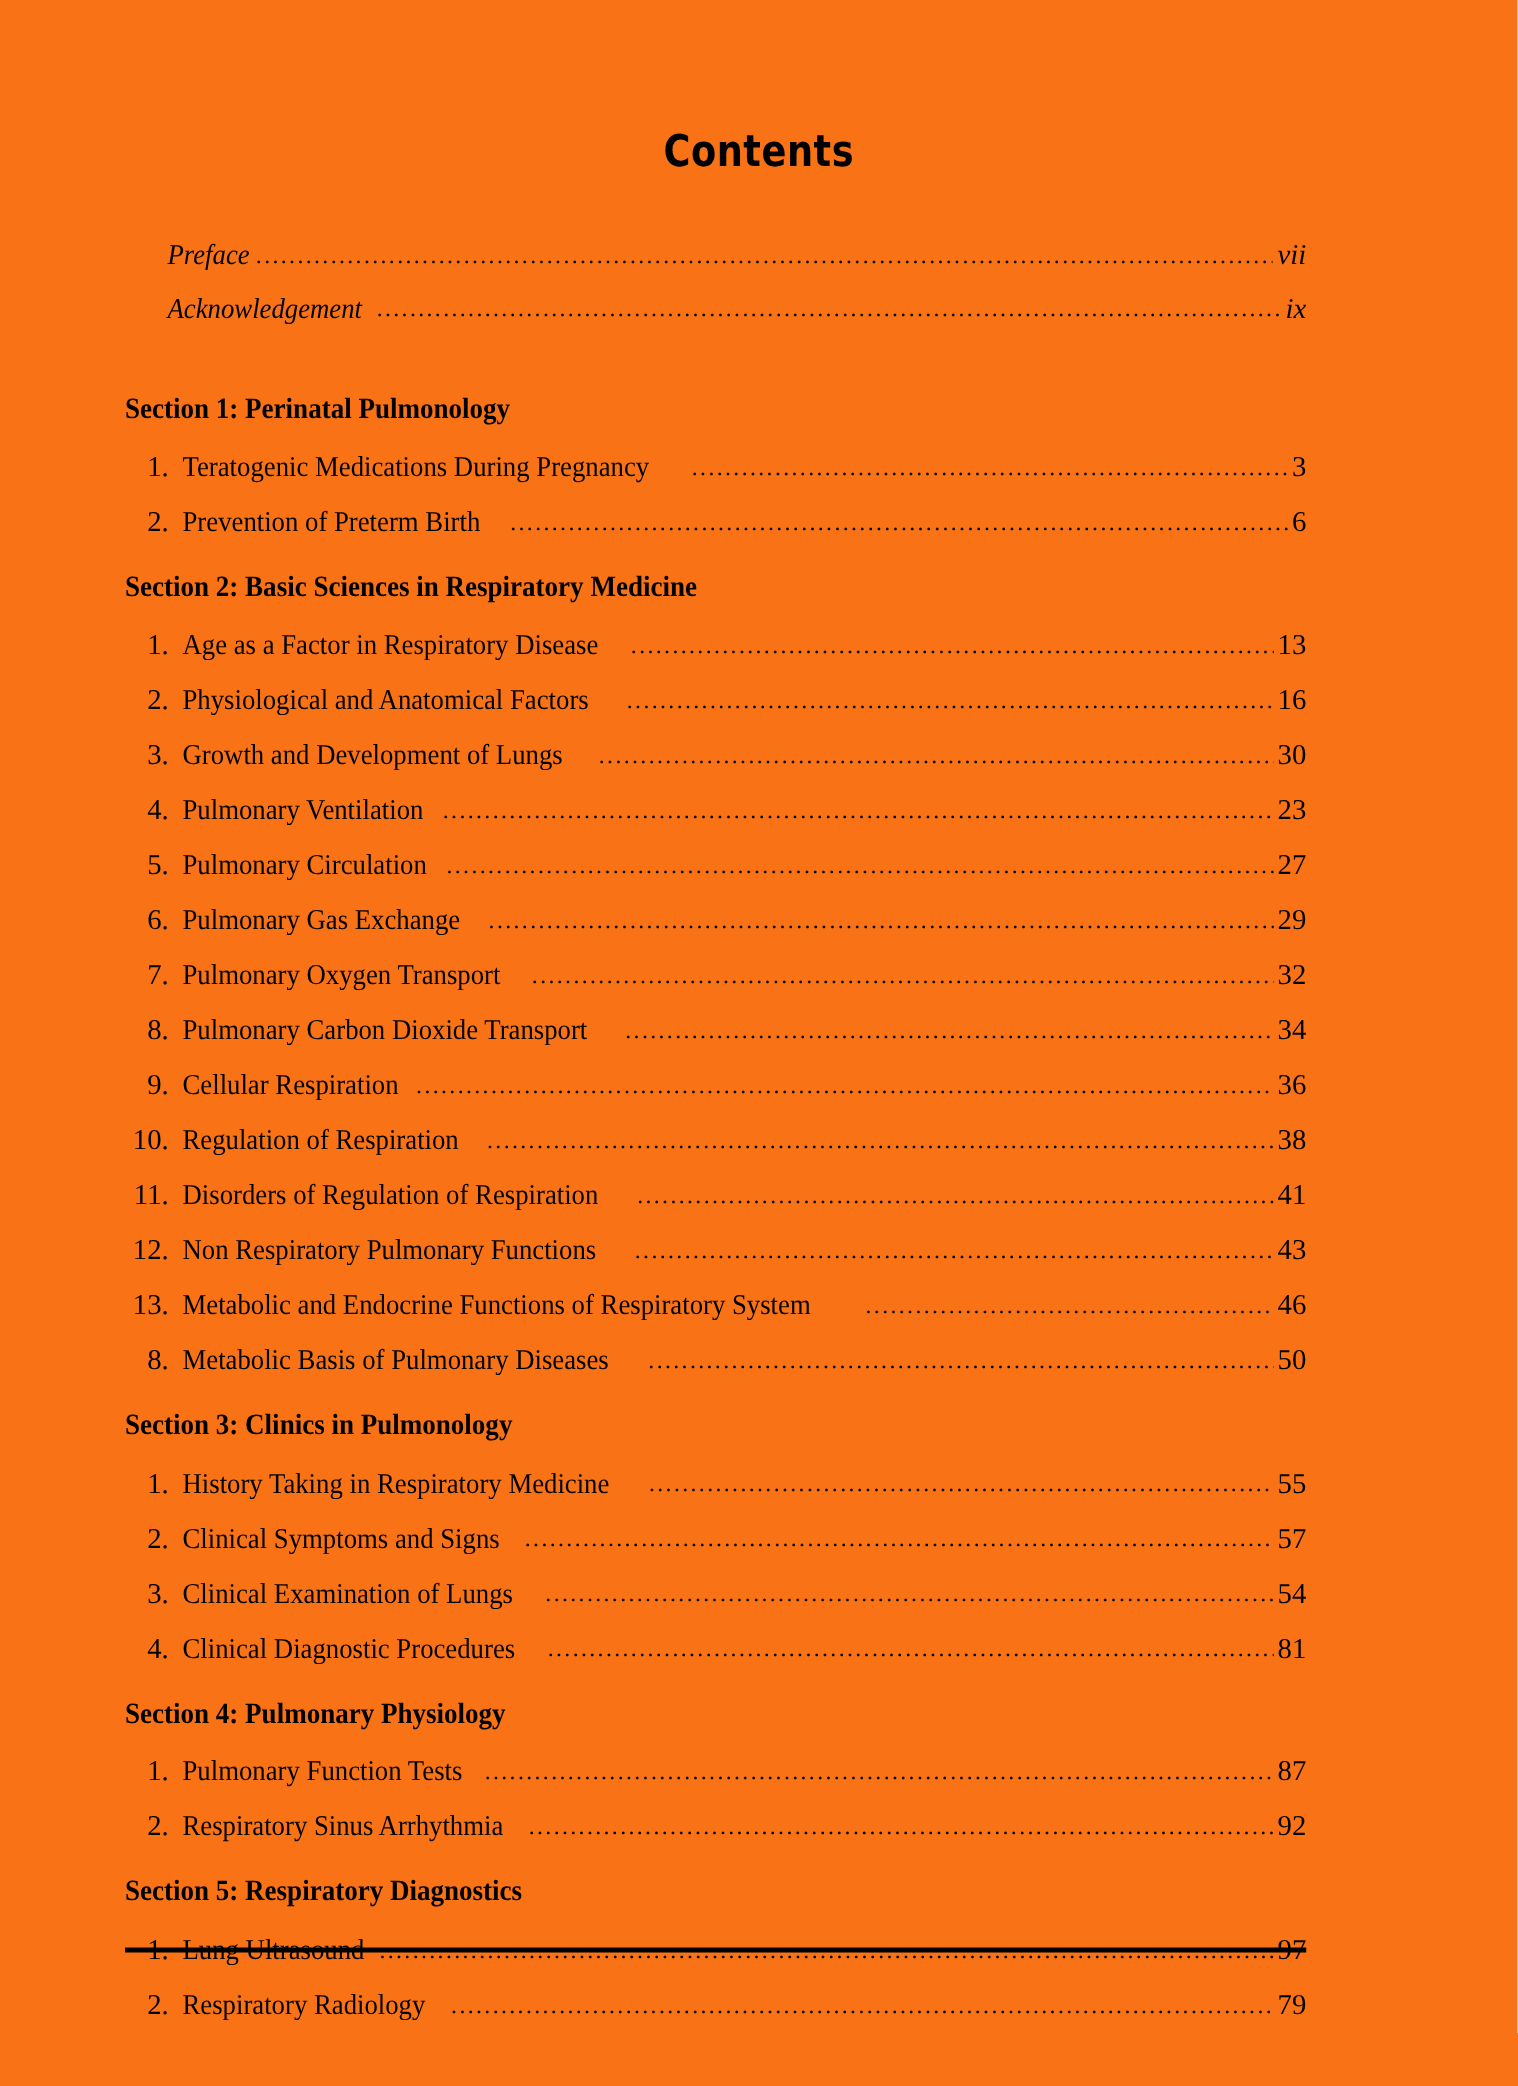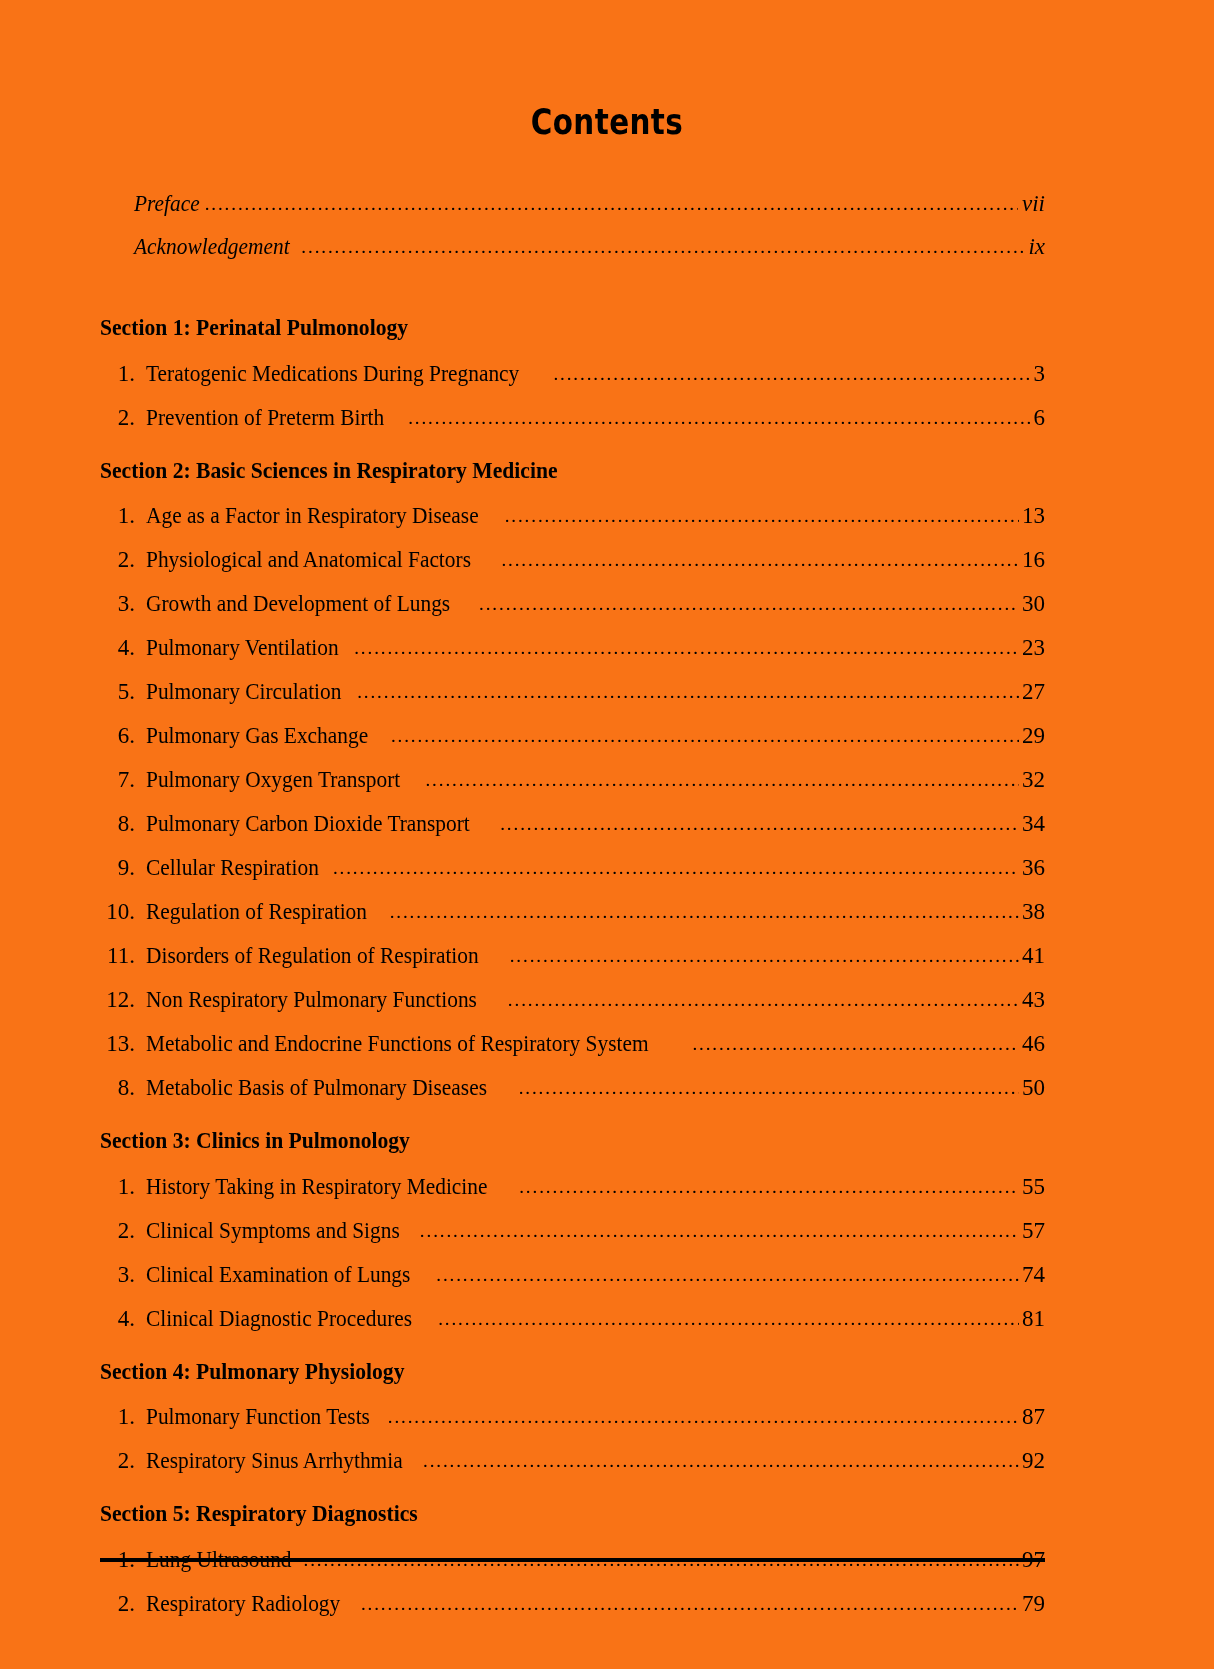--- a/index.html
+++ b/index.html
@@ -277,21 +277,21 @@
         <div class="entry">
           <span class="num">2.</span>
           <span class="title">Clinical Symptoms and Signs</span>
           <span class="leader">....................................................................................................................................................................................................................................................................</span>
           <span class="pg">57</span>
         </div>
         <div class="entry pre-space">
           <span class="num">3.</span>
           <span class="title">Clinical Examination of Lungs</span>
           <span class="leader">....................................................................................................................................................................................................................................................................</span>
-          <span class="pg">74</span>
+          <span class="pg">54</span>
         </div>
         <div class="entry pre-space">
           <span class="num">4.</span>
           <span class="title">Clinical Diagnostic Procedures</span>
           <span class="leader">....................................................................................................................................................................................................................................................................</span>
           <span class="pg">81</span>
         </div>
         <div class="section-head">Section 4: Pulmonary Physiology</div>
         <div class="entry">
           <span class="num">1.</span>

